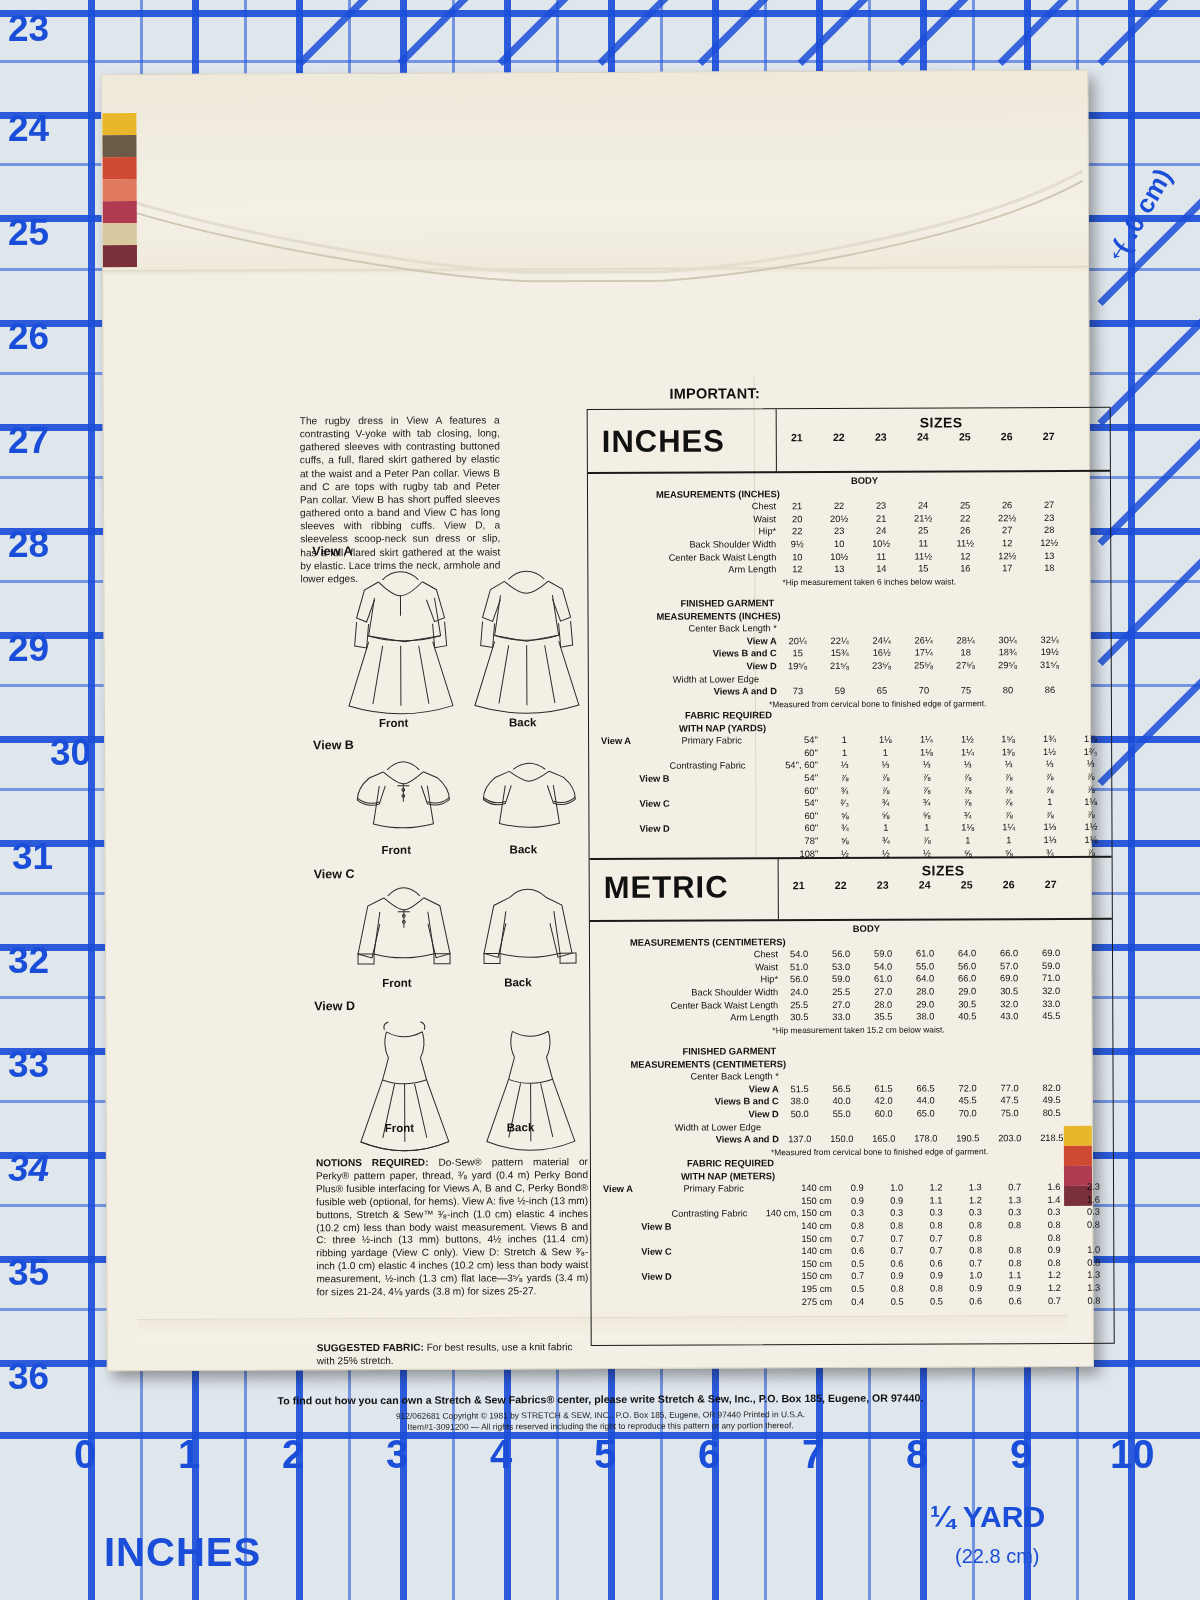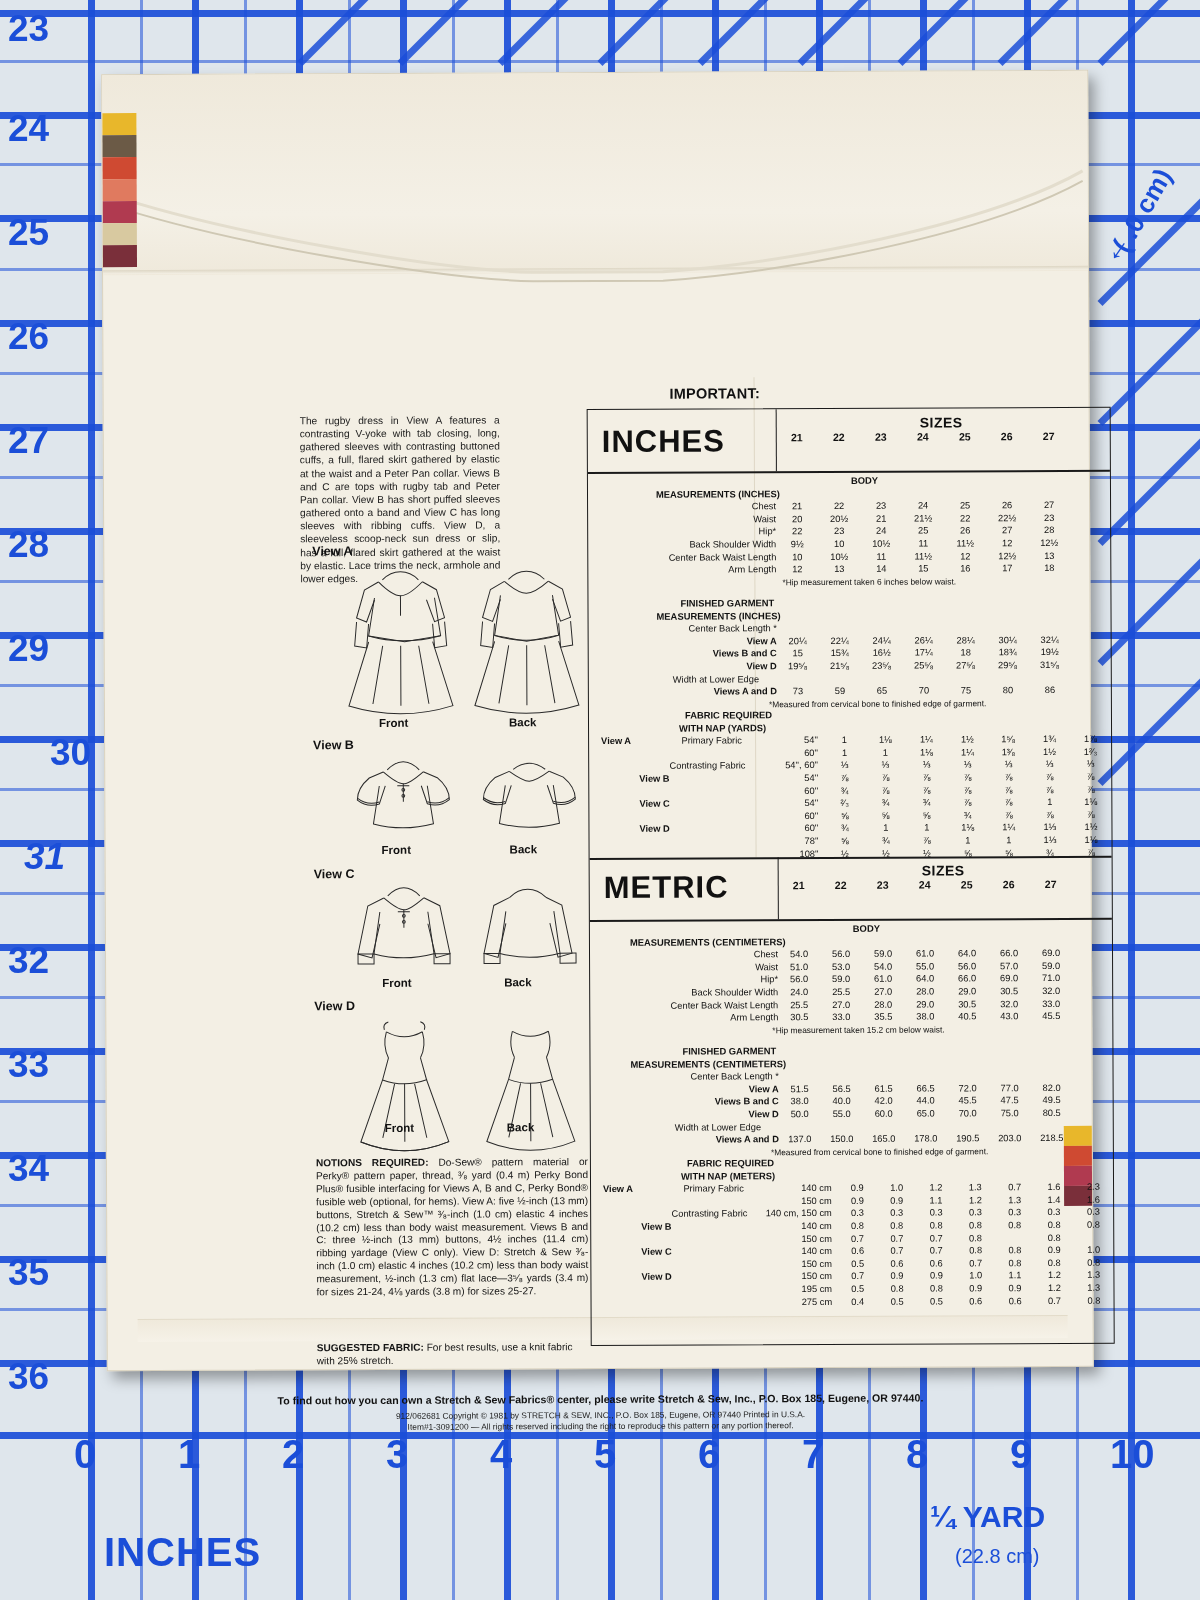--- a/index.html
+++ b/index.html
@@ -151,24 +151,24 @@
 
 <div id="matlabels">
   <div class="matnum" style="left:8px;top:8px;">23</div>
   <div class="matnum" style="left:8px;top:108px;">24</div>
   <div class="matnum" style="left:8px;top:212px;">25</div>
   <div class="matnum" style="left:8px;top:316px;">26</div>
   <div class="matnum" style="left:8px;top:420px;">27</div>
   <div class="matnum" style="left:8px;top:524px;">28</div>
   <div class="matnum" style="left:8px;top:628px;">29</div>
   <div class="matnum" style="left:8px;top:732px;margin-left:42px;">30</div>
-  <div class="matnum" style="left:24px;top:836px;font-style:italic;">31</div>
+  <div class="matnum" style="left:12px;top:836px;">31</div>
   <div class="matnum" style="left:8px;top:940px;">32</div>
   <div class="matnum" style="left:8px;top:1044px;">33</div>
-  <div class="matnum" style="left:8px;top:1148px;">34</div>
+  <div class="matnum" style="left:8px;top:1148px;font-style:italic;">34</div>
   <div class="matnum" style="left:8px;top:1252px;">35</div>
   <div class="matnum" style="left:8px;top:1356px;">36</div>
 
   <div class="hnum" style="left:74px;top:1432px;">0</div>
   <div class="hnum" style="left:178px;top:1432px;">1</div>
   <div class="hnum" style="left:282px;top:1432px;">2</div>
   <div class="hnum" style="left:386px;top:1432px;">3</div>
   <div class="hnum" style="left:490px;top:1432px;">4</div>
   <div class="hnum" style="left:594px;top:1432px;">5</div>
   <div class="hnum" style="left:698px;top:1432px;">6</div>

